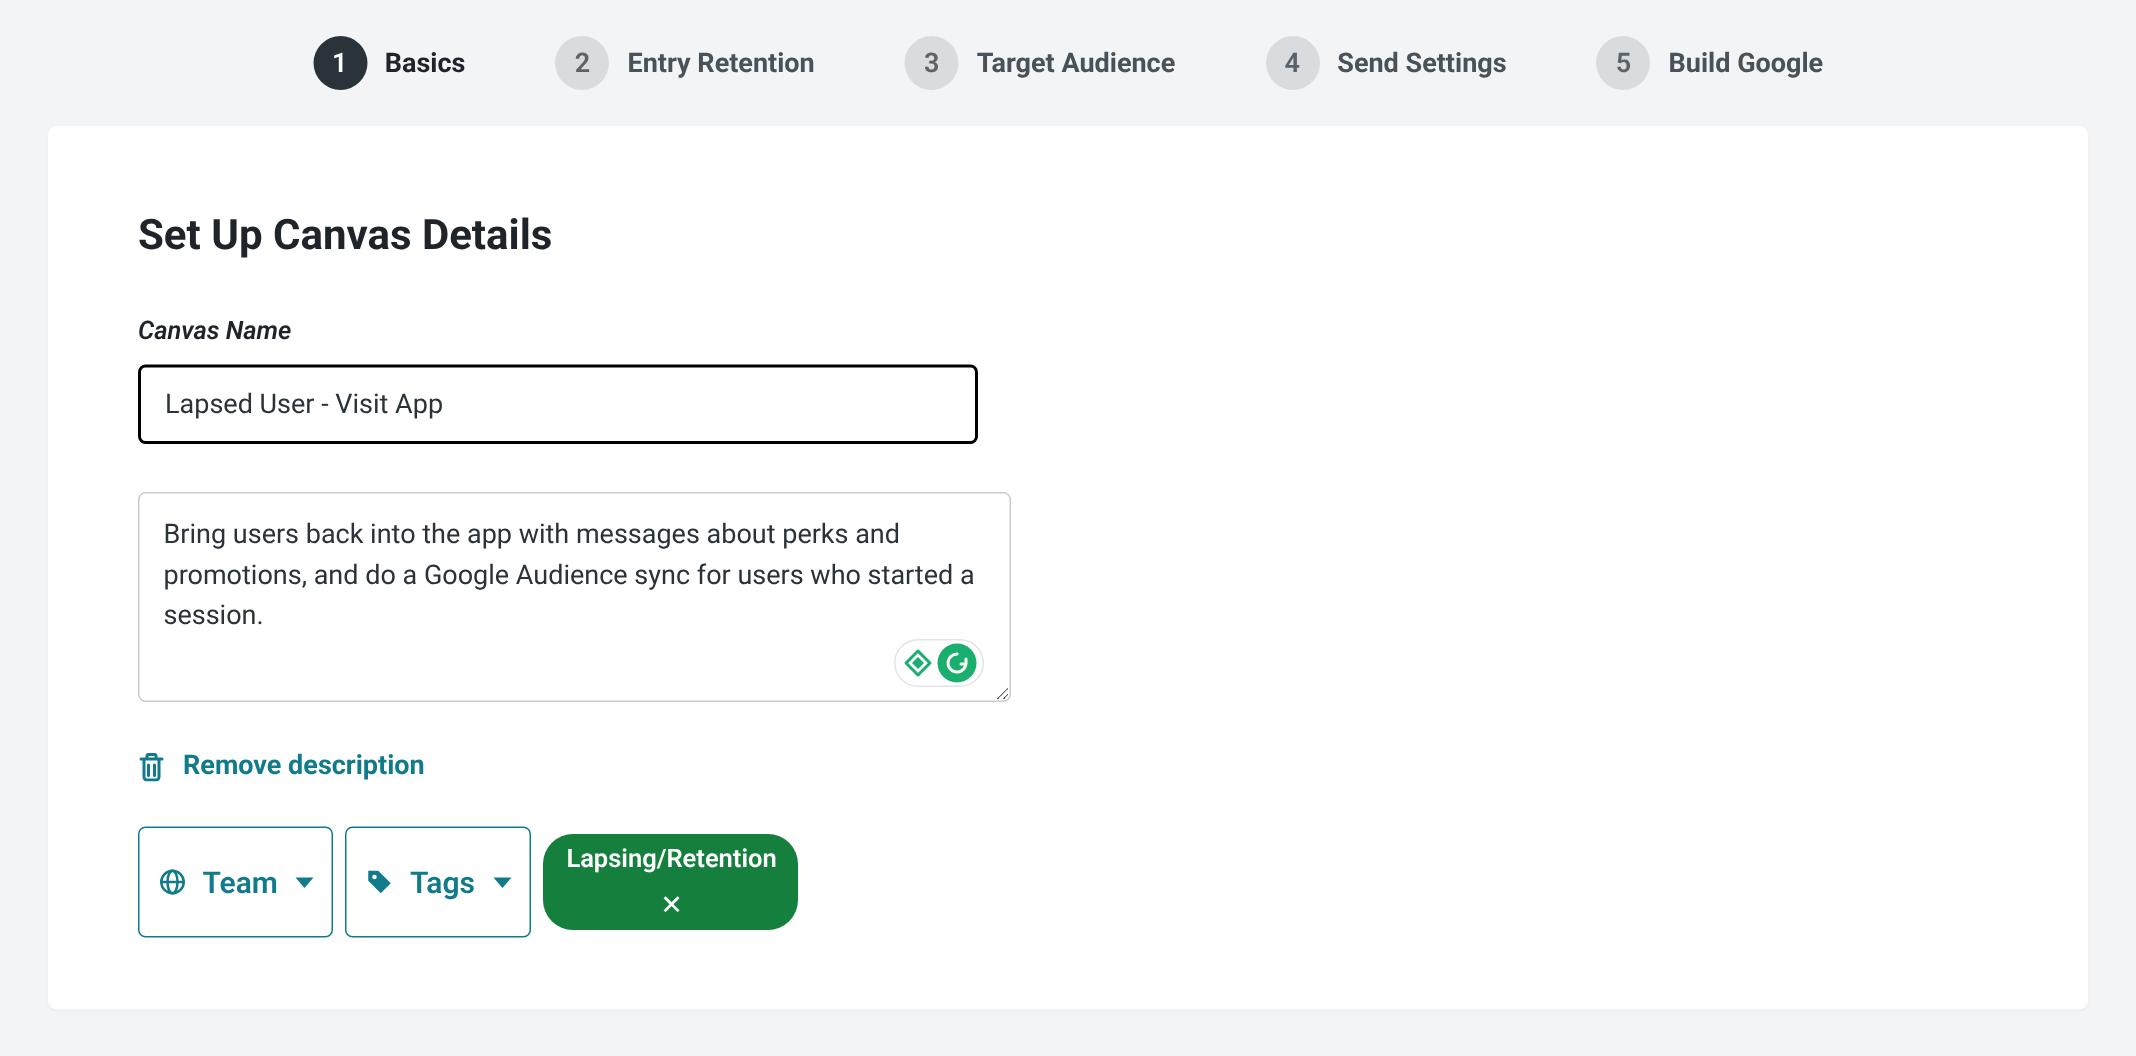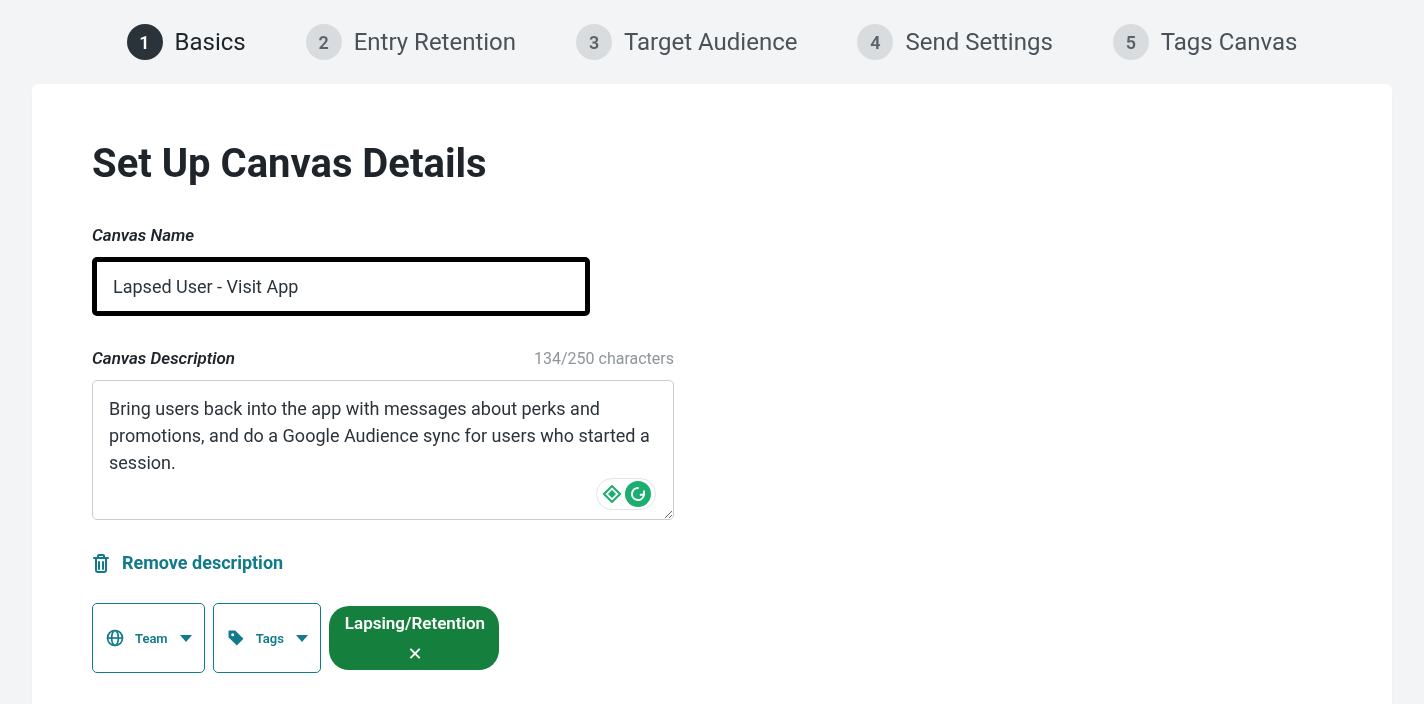--- a/index.html
+++ b/index.html
@@ -36,36 +36,36 @@
   }
   .step-circle.active {
     background: #2b333a;
     color: #ffffff;
   }
   .step-circle.inactive {
     background: #d9dcde;
     color: #5b636a;
   }
   .step-label {
-    font-size: 24px;
-    font-weight: 400;
+    font-size: 18px;
+    font-weight: 700;
     color: #4a5259;
   }
   .step.active .step-label {
     color: #1e2429;
   }
   .panel {
     background: #ffffff;
     margin: 0 32px 16px 32px;
     border-radius: 6px;
     padding: 56px 60px 48px 60px;
     box-shadow: 0 1px 2px rgba(0,0,0,0.04);
   }
   .panel h1 {
-    font-size: 40px;
+    font-size: 28px;
     font-weight: 700;
     color: #1e2429;
     margin-bottom: 38px;
   }
   .field-label {
     font-size: 17px;
     font-weight: 600;
     color: #1e2429;
     margin-bottom: 12px;
     display: block;
@@ -76,22 +76,22 @@
     justify-content: space-between;
     align-items: baseline;
     width: 582px;
     margin-bottom: 12px;
   }
   .char-count {
     font-size: 16px;
     color: #8e969c;
   }
   .text-input {
-    width: 498px;
-    border: 5px solid #000000;
+    width: 560px;
+    border: 2px solid #000000;
     border-radius: 5px;
     padding: 14px 16px;
     font-size: 18px;
     color: #2b333a;
     font-family: inherit;
     margin-bottom: 32px;
     outline: none;
   }
   .textarea-wrap {
     position: relative;
@@ -157,21 +157,21 @@
     gap: 8px;
   }
   .chip-outline {
     display: flex;
     align-items: center;
     gap: 10px;
     border: 1px solid #117a8b;
     color: #117a8b;
     border-radius: 5px;
     padding: 24px 12px;
-    font-size: 13px;
+    font-size: 20px;
     font-weight: 600;
     cursor: pointer;
     background: #ffffff;
   }
   .chip-outline svg { flex-shrink:0; }
   .caret-down {
     width: 0; height: 0;
     border-left: 6px solid transparent;
     border-right: 6px solid transparent;
     border-top: 7px solid #117a8b;
@@ -211,34 +211,30 @@
   <div class="step">
     <div class="step-circle inactive">3</div>
     <div class="step-label">Target Audience</div>
   </div>
   <div class="step">
     <div class="step-circle inactive">4</div>
     <div class="step-label">Send Settings</div>
   </div>
   <div class="step">
     <div class="step-circle inactive">5</div>
-    <div class="step-label">Tags Canvas</div>
+    <div class="step-label">Build Google</div>
   </div>
 </div>
 
 <div class="panel">
   <h1>Set Up Canvas Details</h1>
 
   <label class="field-label">Canvas Name</label>
   <input type="text" class="text-input" value="Lapsed User - Visit App" style="">
 
-  <div class="label-row">
-    <span class="field-label" style="margin-bottom:0">Canvas Description</span>
-    <span class="char-count">134/250 characters</span>
-  </div>
 
   <div class="textarea-wrap">
     <textarea class="textarea" style="">Bring users back into the app with messages about perks and promotions, and do a Google Audience sync for users who started a session.</textarea>
     <div class="grammarly-widget">
       <span class="grammarly-diamond">
         <svg width="18" height="18" viewBox="0 0 18 18">
           <polygon points="9,1 17,9 9,17 1,9" fill="none" stroke="#1aae6f" stroke-width="2"></polygon>
           <polygon points="9,5 13,9 9,13 5,9" fill="#1aae6f"></polygon>
         </svg>
       </span>

